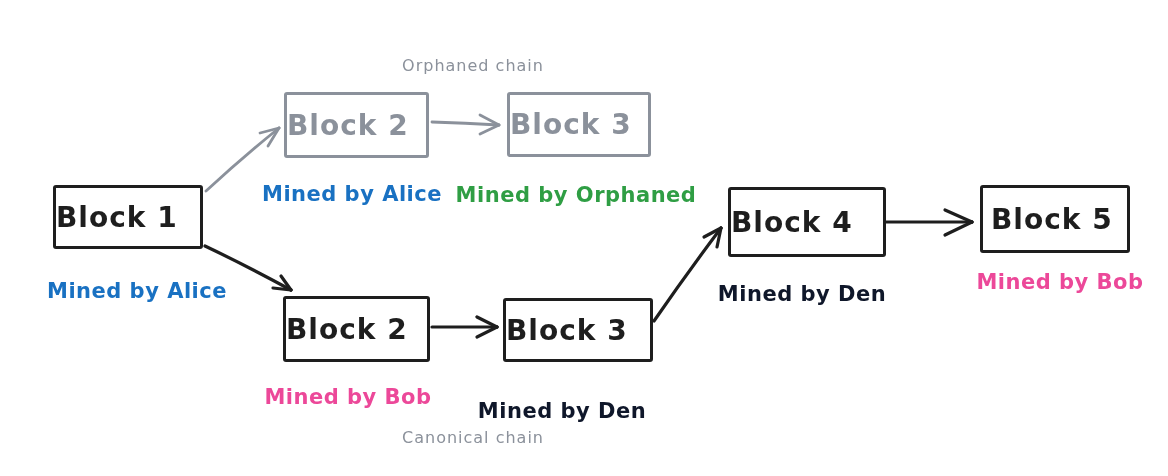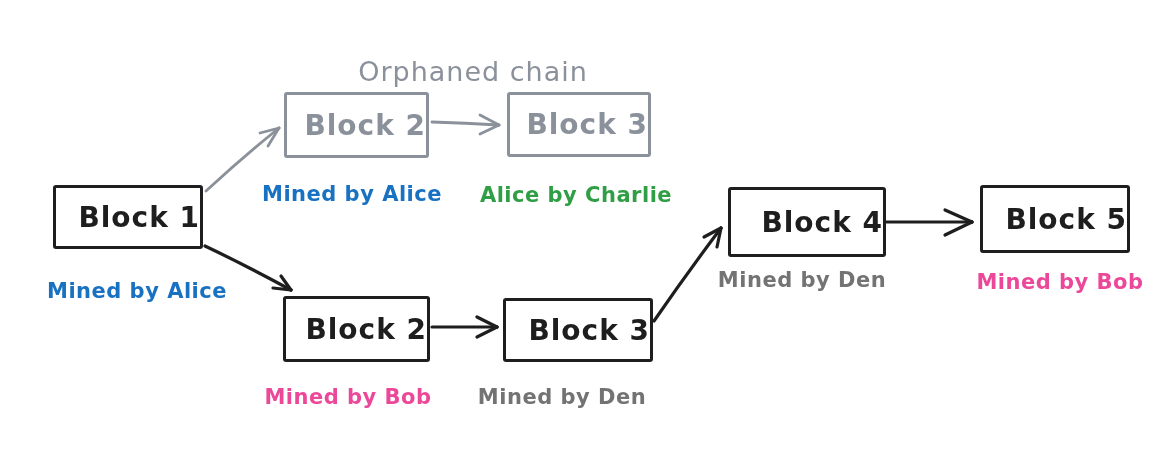--- a/index.html
+++ b/index.html
@@ -18,21 +18,21 @@
   #arrow-layer {
     position: absolute;
     left: 0; top: 0;
     width: 1168px;
     height: 476px;
   }
   .block {
     position: absolute;
     display: flex;
     align-items: center;
-    justify-content: flex-end;
+    justify-content: flex-start;
     background: #ffffff;
     border: 3px solid #1e1e1e;
     border-radius: 3px;
     box-sizing: border-box;
     font-size: 28px;
     font-weight: 600;
     letter-spacing: 1px;
     color: #1e1e1e;
   }
   .block.orphaned {
@@ -44,29 +44,29 @@
     transform: translateX(-50%);
     white-space: nowrap;
     font-size: 21px;
     font-weight: 700;
     letter-spacing: 0.5px;
   }
   .chain-title {
     position: absolute;
     transform: translateX(-50%);
     white-space: nowrap;
-    font-size: 27px;
+    font-size: 16px;
     font-weight: 500;
     letter-spacing: 1px;
     color: #8b919b;
   }
   .c-blue   { color: #1971c2; }
   .c-green  { color: #2f9e44; }
   .c-orange { color: #ec4899; }
-  .c-red    { color: #737373; }
+  .c-red    { color: #0f172a; margin-top: 14px; }
 </style>
 </head>
 <body>
 
 <div id="canvas">
 
   <svg id="arrow-layer" viewBox="0 0 1168 476" fill="none" xmlns="http://www.w3.org/2000/svg">
 
     <g stroke="#8b919b" stroke-width="2.8" stroke-linecap="round">
       <path d="M206,191 Q243,157 279,128"></path>
@@ -99,35 +99,36 @@
     </g>
 
     <g stroke="#1e1e1e" stroke-width="3.2" stroke-linecap="round">
       <path d="M877,222 L972,222"></path>
       <path d="M972,222 L945,210"></path>
       <path d="M972,222 L945,235"></path>
     </g>
   </svg>
 
   <div class="chain-title" style="left:473px; top:56px;">Orphaned chain</div>
+  <div class="chain-title" style="left:473px; top:428px;">Canonical chain</div>
 
   <div class="block" style="left:53px; top:185px; width:150px; height:64px;">
     <span>Block 1</span>
   </div>
   <div class="miner c-blue" style="left:137px; top:279px;">Mined by Alice</div>
 
   <div class="block orphaned" style="left:284px; top:92px; width:145px; height:66px;">
     <span>Block 2</span>
   </div>
   <div class="miner c-blue" style="left:352px; top:182px;">Mined by Alice</div>
 
   <div class="block orphaned" style="left:507px; top:92px; width:144px; height:65px;">
     <span>Block 3</span>
   </div>
-  <div class="miner c-green" style="left:576px; top:183px;">Alice by Charlie</div>
+  <div class="miner c-green" style="left:576px; top:183px;">Mined by Orphaned</div>
 
   <div class="block" style="left:283px; top:296px; width:147px; height:66px;">
     <span>Block 2</span>
   </div>
   <div class="miner c-orange" style="left:348px; top:385px;">Mined by Bob</div>
 
   <div class="block" style="left:503px; top:298px; width:150px; height:64px;">
     <span>Block 3</span>
   </div>
   <div class="miner c-red" style="left:562px; top:385px;">Mined by Den</div>

